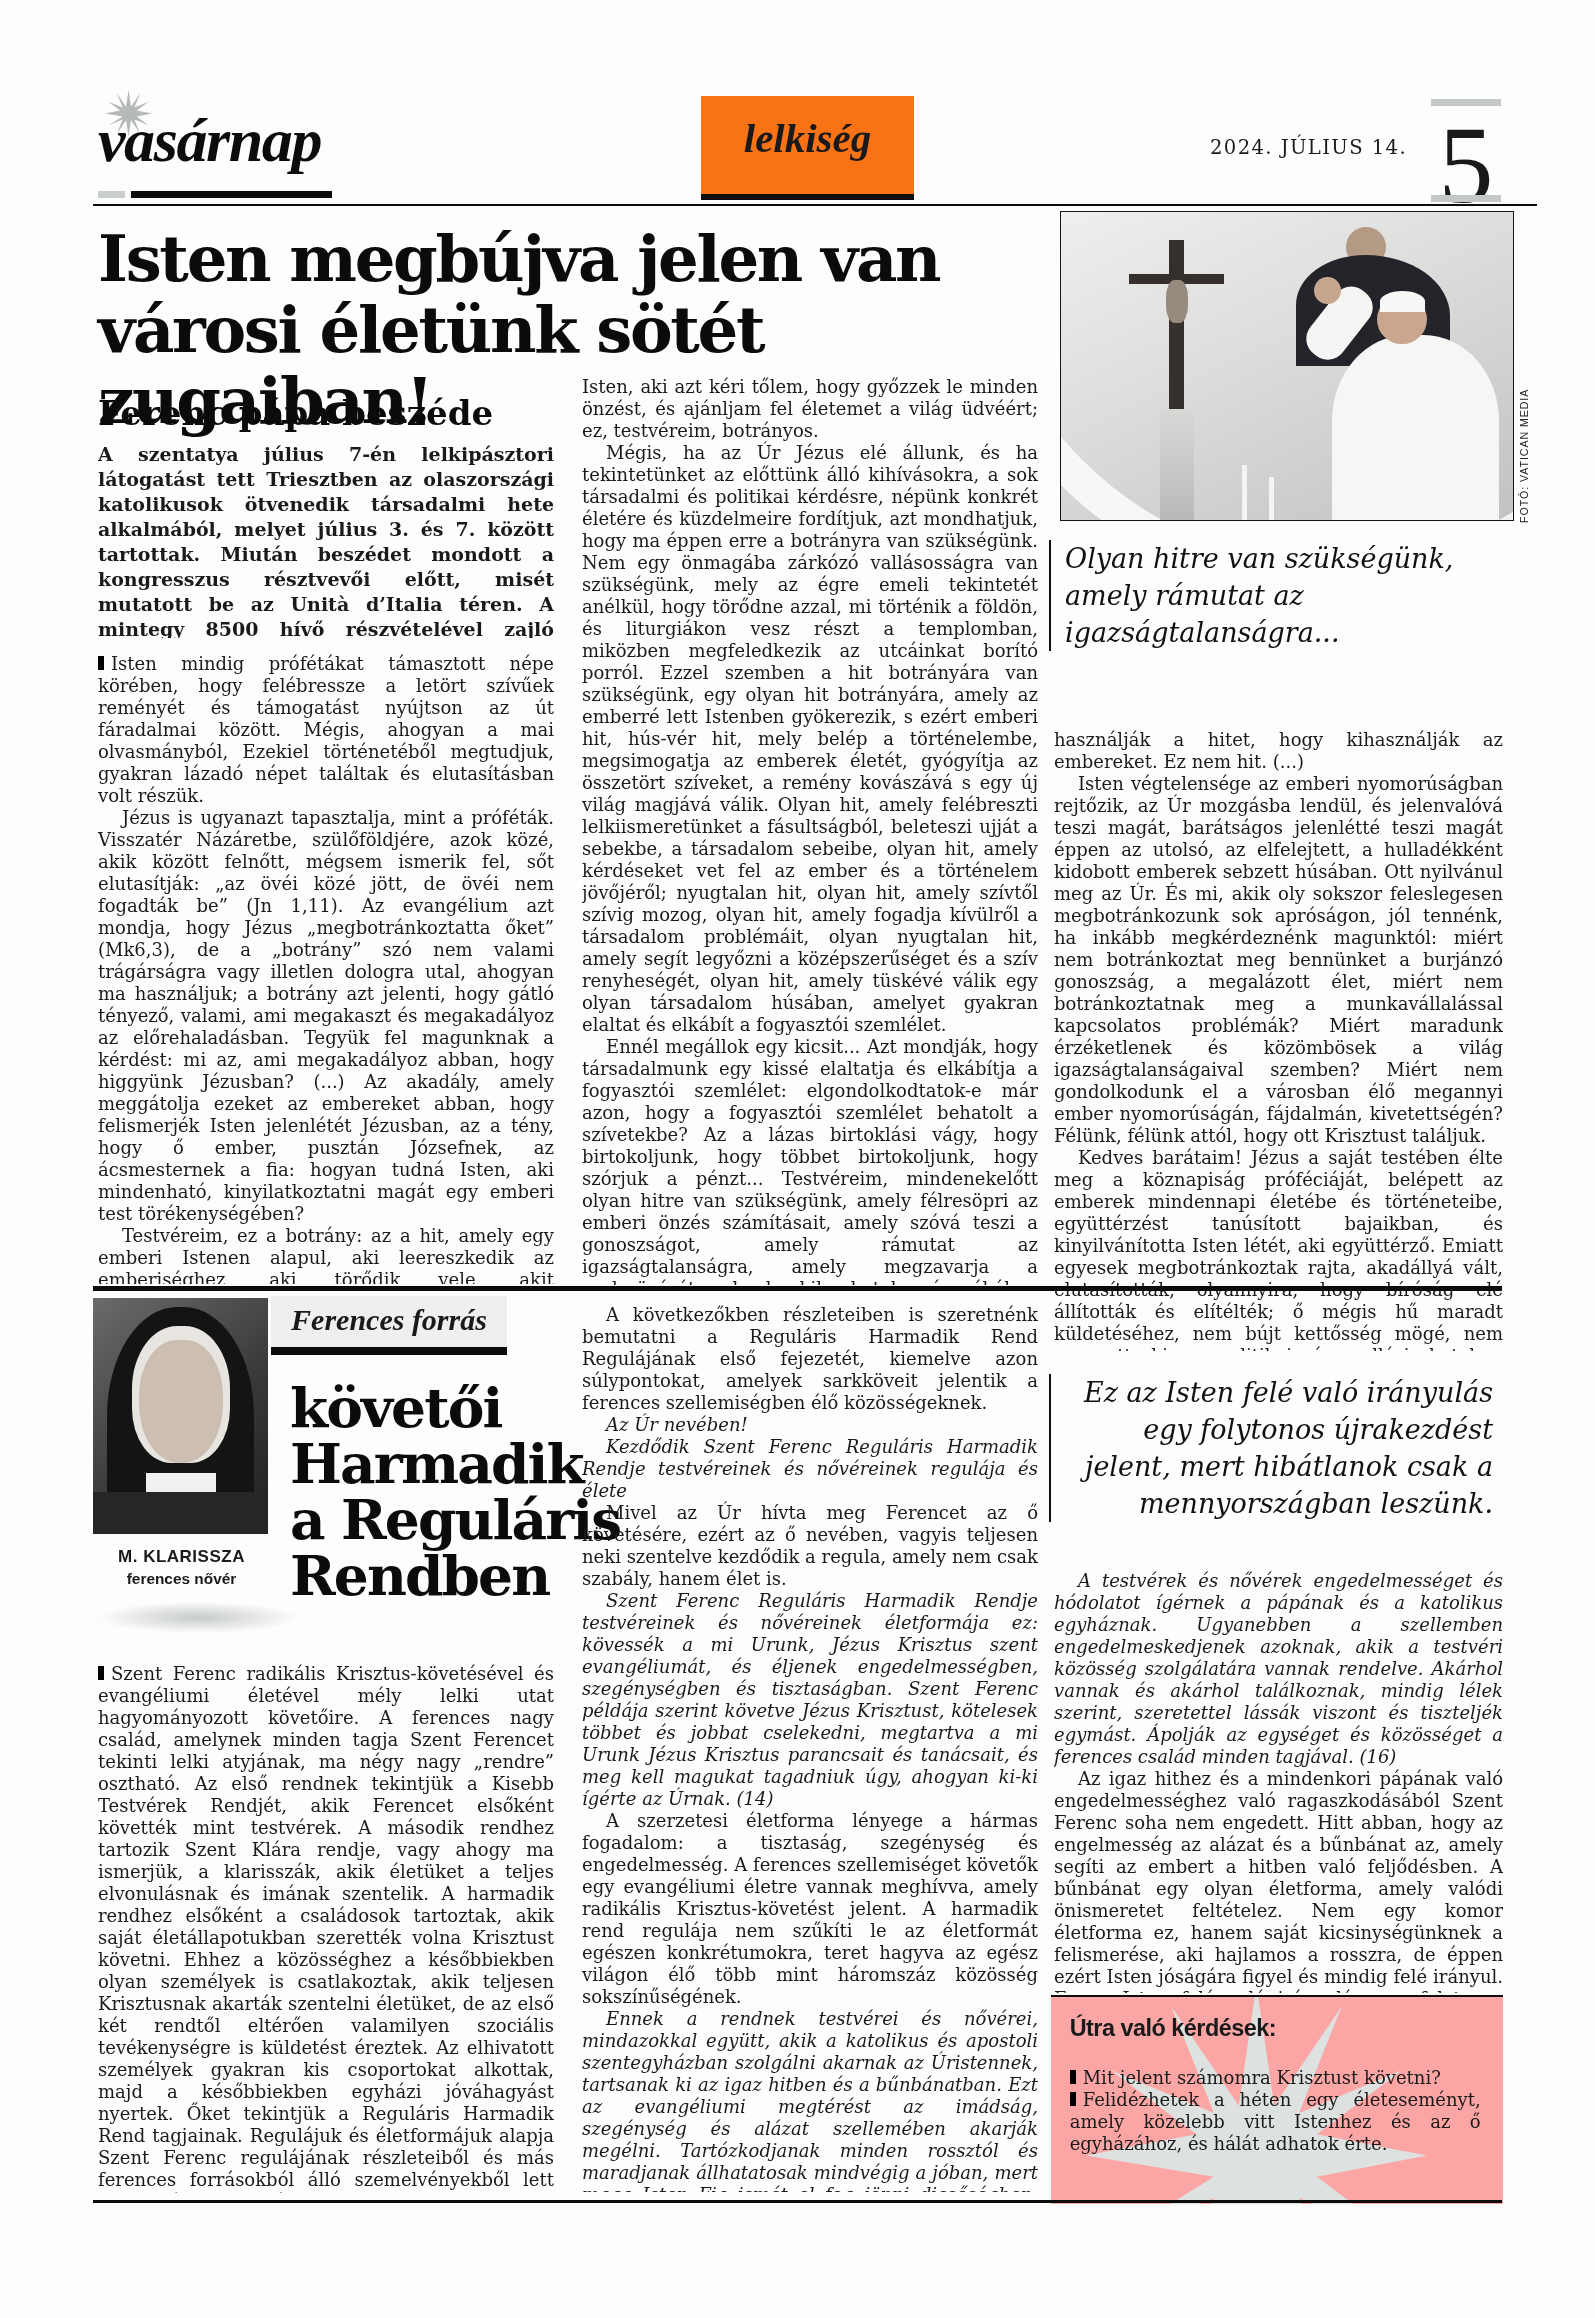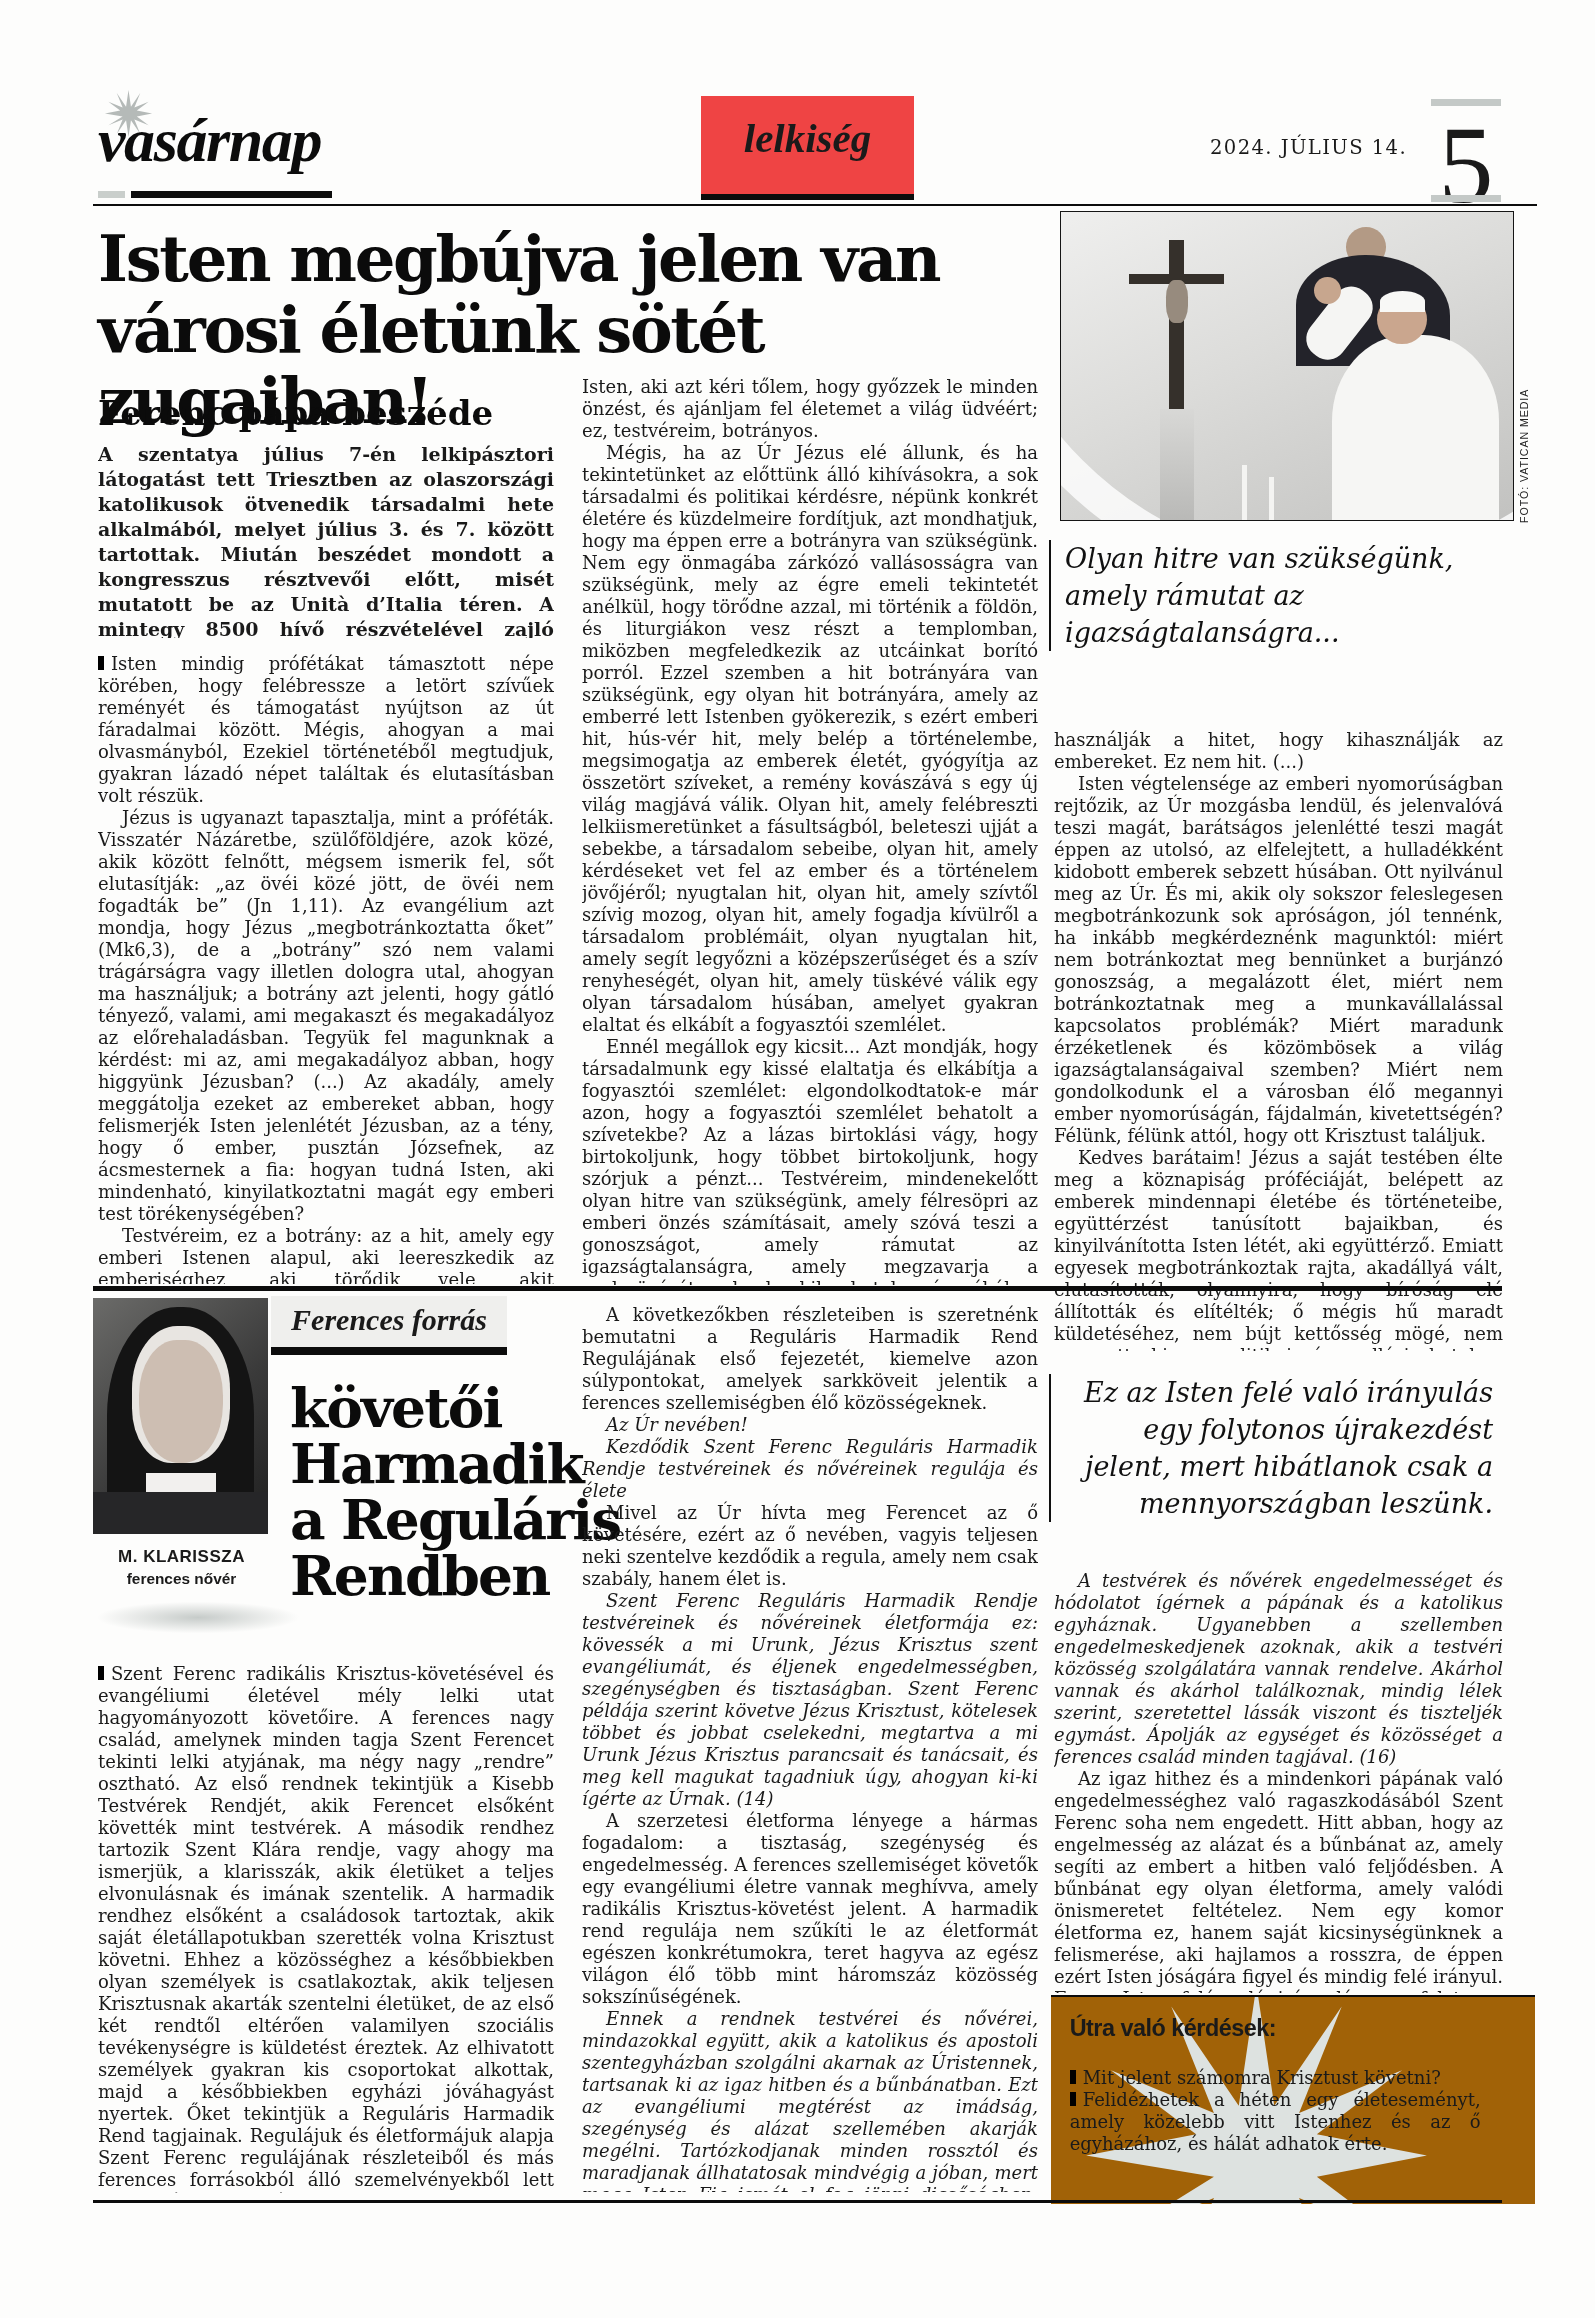--- a/index.html
+++ b/index.html
@@ -2,21 +2,21 @@
 <html style="font-size:7.5px"><head>
 <meta charset="utf-8">
 <style>
   html,body{margin:0;padding:0;background:#888;}
   #page{position:relative;width:1595px;height:2319px;background:#fdfdfc;font-family:"DejaVu Serif",serif;color:#1a1a1a;overflow:hidden;}
   .abs{position:absolute;}
   
   .logo-text{font-family:"Liberation Serif",serif;font-style:italic;font-weight:bold;font-size:62px;letter-spacing:-1.4px;color:#0c0c0c;}
   .logo-bar{background:#0c0c0c;height:7px;}
   .logo-bar-gray{background:#c9cecb;height:7px;}
-  .section-box{background:#ef4444;text-align:center;}
+  .section-box{background:#f97316;text-align:center;}
   .section-box span{font-family:"Liberation Serif",serif;font-style:italic;font-weight:bold;font-size:41px;}
   .section-bar{background:#0c0c0c;height:6px;}
   .date-text{font-size:19.6px;letter-spacing:1.4px;text-align:center;}
   .pageno-bar{background:#c4c9c7;height:6.5px;}
   .pageno{font-family:"Liberation Serif",serif;font-size:110px;font-weight:400;text-align:center;line-height:1;}
   .hrule{background:#0c0c0c;}
   
   .headline1{font-weight:bold;font-size:64px;line-height:71px;letter-spacing:-2.3px;color:#0b0b0b;}
   .subhead{font-weight:bold;font-size:34px;color:#0b0b0b;}
   .lead{font-weight:bold;font-size:19px;line-height:25px;text-align:justify;}
@@ -49,21 +49,21 @@
   .photo2{background:linear-gradient(140deg,#6b6b69 0%,#3a3a3a 55%,#1f1f1f 100%);overflow:hidden;}
   .veil{position:absolute;left:8%;top:4%;width:84%;height:96%;background:#141414;border-radius:48% 48% 0 0;}
   .coif{position:absolute;left:22%;top:12%;width:56%;height:58%;background:#e8e5e1;border-radius:46% 46% 40% 40%;}
   .nun-face{position:absolute;left:26%;top:18%;width:48%;height:52%;background:#cdbeb2;border-radius:45% 45% 48% 48%;}
   .nun-collar{position:absolute;left:30%;top:74%;width:40%;height:26%;background:#f2f0ee;}
   .nun-shoulder{position:absolute;left:0;top:82%;width:100%;height:18%;background:#262628;}
   .caption-name{font-family:"Liberation Sans",sans-serif;font-weight:bold;font-size:17px;text-align:center;letter-spacing:0.5px;}
   .caption-role{font-family:"Liberation Sans",sans-serif;font-weight:bold;font-size:15.4px;text-align:center;}
   .ellipse-shadow{background:radial-gradient(ellipse at center,#c6cbc9 0%,rgba(198,203,201,0) 68%);}
   
-  .qbox{background:#a16207;border-top:2.8px solid #0c0c0c;overflow:hidden;padding-left:32px;}
+  .qbox{background:#fca5a5;border-top:2.8px solid #0c0c0c;overflow:hidden;}
   .qtitle{font-family:"Liberation Sans",sans-serif;font-weight:bold;font-size:23.4px;letter-spacing:-0.5px;}
   .qitem{font-size:18px;line-height:22px;text-align:justify;margin:0;}
   .starburst{position:absolute;}
 </style>
 </head>
 <body>
 
 <div id="page">
 
   <div class="abs" style="left:0;top:0;width:1595px;height:208px;">

